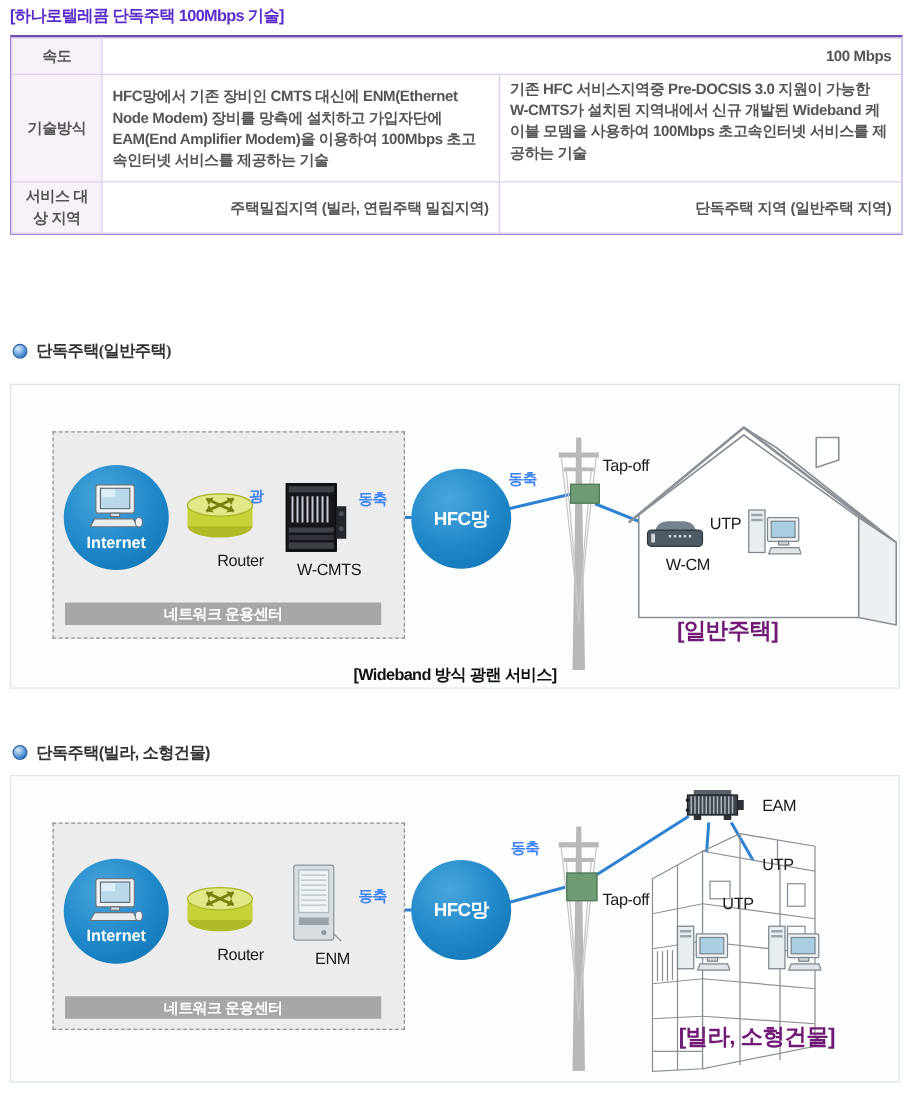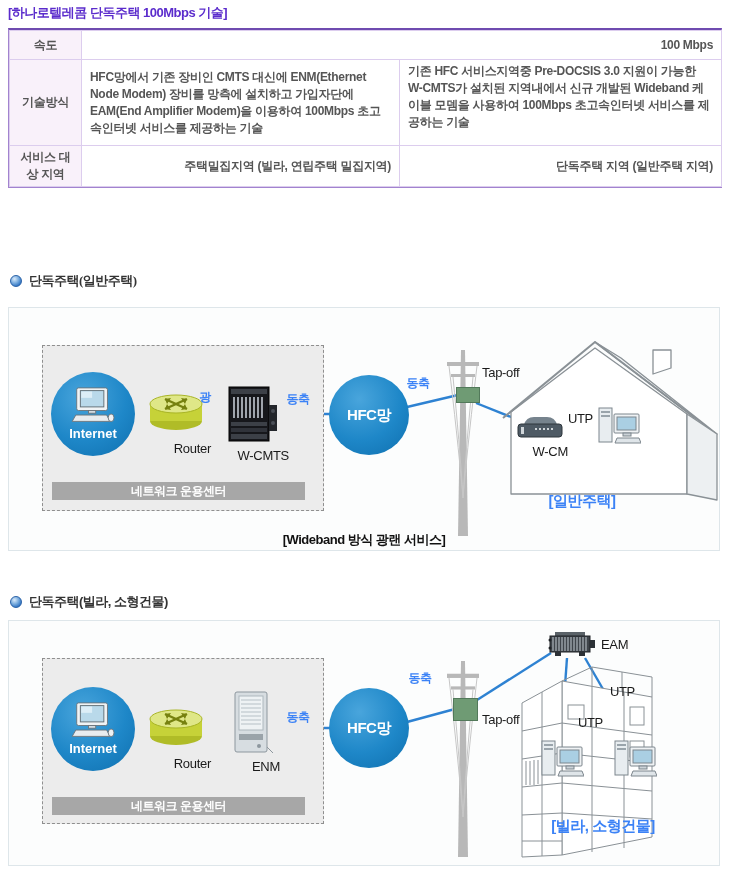--- a/index.html
+++ b/index.html
@@ -37,21 +37,21 @@
 
   .blue-node{position:absolute;border-radius:50%;color:#fff;font-weight:bold;display:flex;flex-direction:column;align-items:center;justify-content:center;
              background:radial-gradient(circle at 38% 30%,#49a5dc 0%,#1e87c8 55%,#0f6fae 100%);}
   .internet-node{width:84px;height:84px;font-size:13px;}
   .hfc-node{width:80px;height:80px;font-size:15px;letter-spacing:-0.5px;}
   .internet-node .cap{margin-top:1px;}
 
   .icon{position:absolute;line-height:0;}
   .klabel{position:absolute;font-size:12px;font-weight:bold;color:#3b82f6;text-align:center;white-space:nowrap;letter-spacing:-0.5px;}
   .dev{position:absolute;font-size:13px;color:#1a1a1a;text-align:right;white-space:nowrap;letter-spacing:-0.3px;}
-  .bracket{position:absolute;font-size:15px;font-weight:bold;color:#3b82f6;text-align:center;white-space:nowrap;letter-spacing:-0.5px;}
+  .bracket{position:absolute;font-size:18px;font-weight:bold;color:#701a75;text-align:center;white-space:nowrap;letter-spacing:-0.5px;}
   .caption{position:absolute;left:0;width:100%;text-align:center;font-size:13px;font-weight:bold;color:#111;letter-spacing:-0.5px;}
   #panel1 .caption{top:223px;} #panel2 .caption{top:226px;}
 
   .tapoff{position:absolute;background:#6f9b74;border:1px solid #52795a;box-sizing:border-box;}
 </style>
 </head>
 <body>
 
 <div class="page">
 
@@ -352,21 +352,21 @@
           <line x1="36" y1="7" x2="36" y2="21"></line>
             <line x1="39" y1="7" x2="39" y2="21"></line>
         </g>
         <rect x="43" y="10" width="5" height="8" fill="#2c3136"></rect>
         <rect x="8" y="22" width="6" height="4" fill="#2c3136"></rect>
           <rect x="32" y="22" width="6" height="4" fill="#2c3136"></rect>
         <circle cx="3" cy="10" r="1.5" fill="#1e2226"></circle>
           <circle cx="3" cy="18" r="1.5" fill="#1e2226"></circle>
       </svg>
     </span>
-    <div class="dev" style="left:592px;top:16px;width:36px;text-align:left;">EAM</div>
+    <div class="dev" style="left:592px;top:16px;width:36px;text-align:right;">EAM</div>
 
     <span class="icon" style="left:495px;top:40px;">
       <svg width="170" height="198" viewBox="0 0 170 198">
         <g fill="none" stroke="#8a9196" stroke-width="1">
           <polygon points="58,20 148,36 148,176 58,194" fill="#ffffff"></polygon>
           <polygon points="18,42 58,20 58,194 18,196" fill="#ffffff"></polygon>
           <line x1="38" y1="31" x2="38" y2="195"></line>
           <line x1="18" y1="70" x2="58" y2="62"></line>
             <line x1="18" y1="98" x2="58" y2="92"></line>
           <line x1="18" y1="126" x2="58" y2="122"></line>

